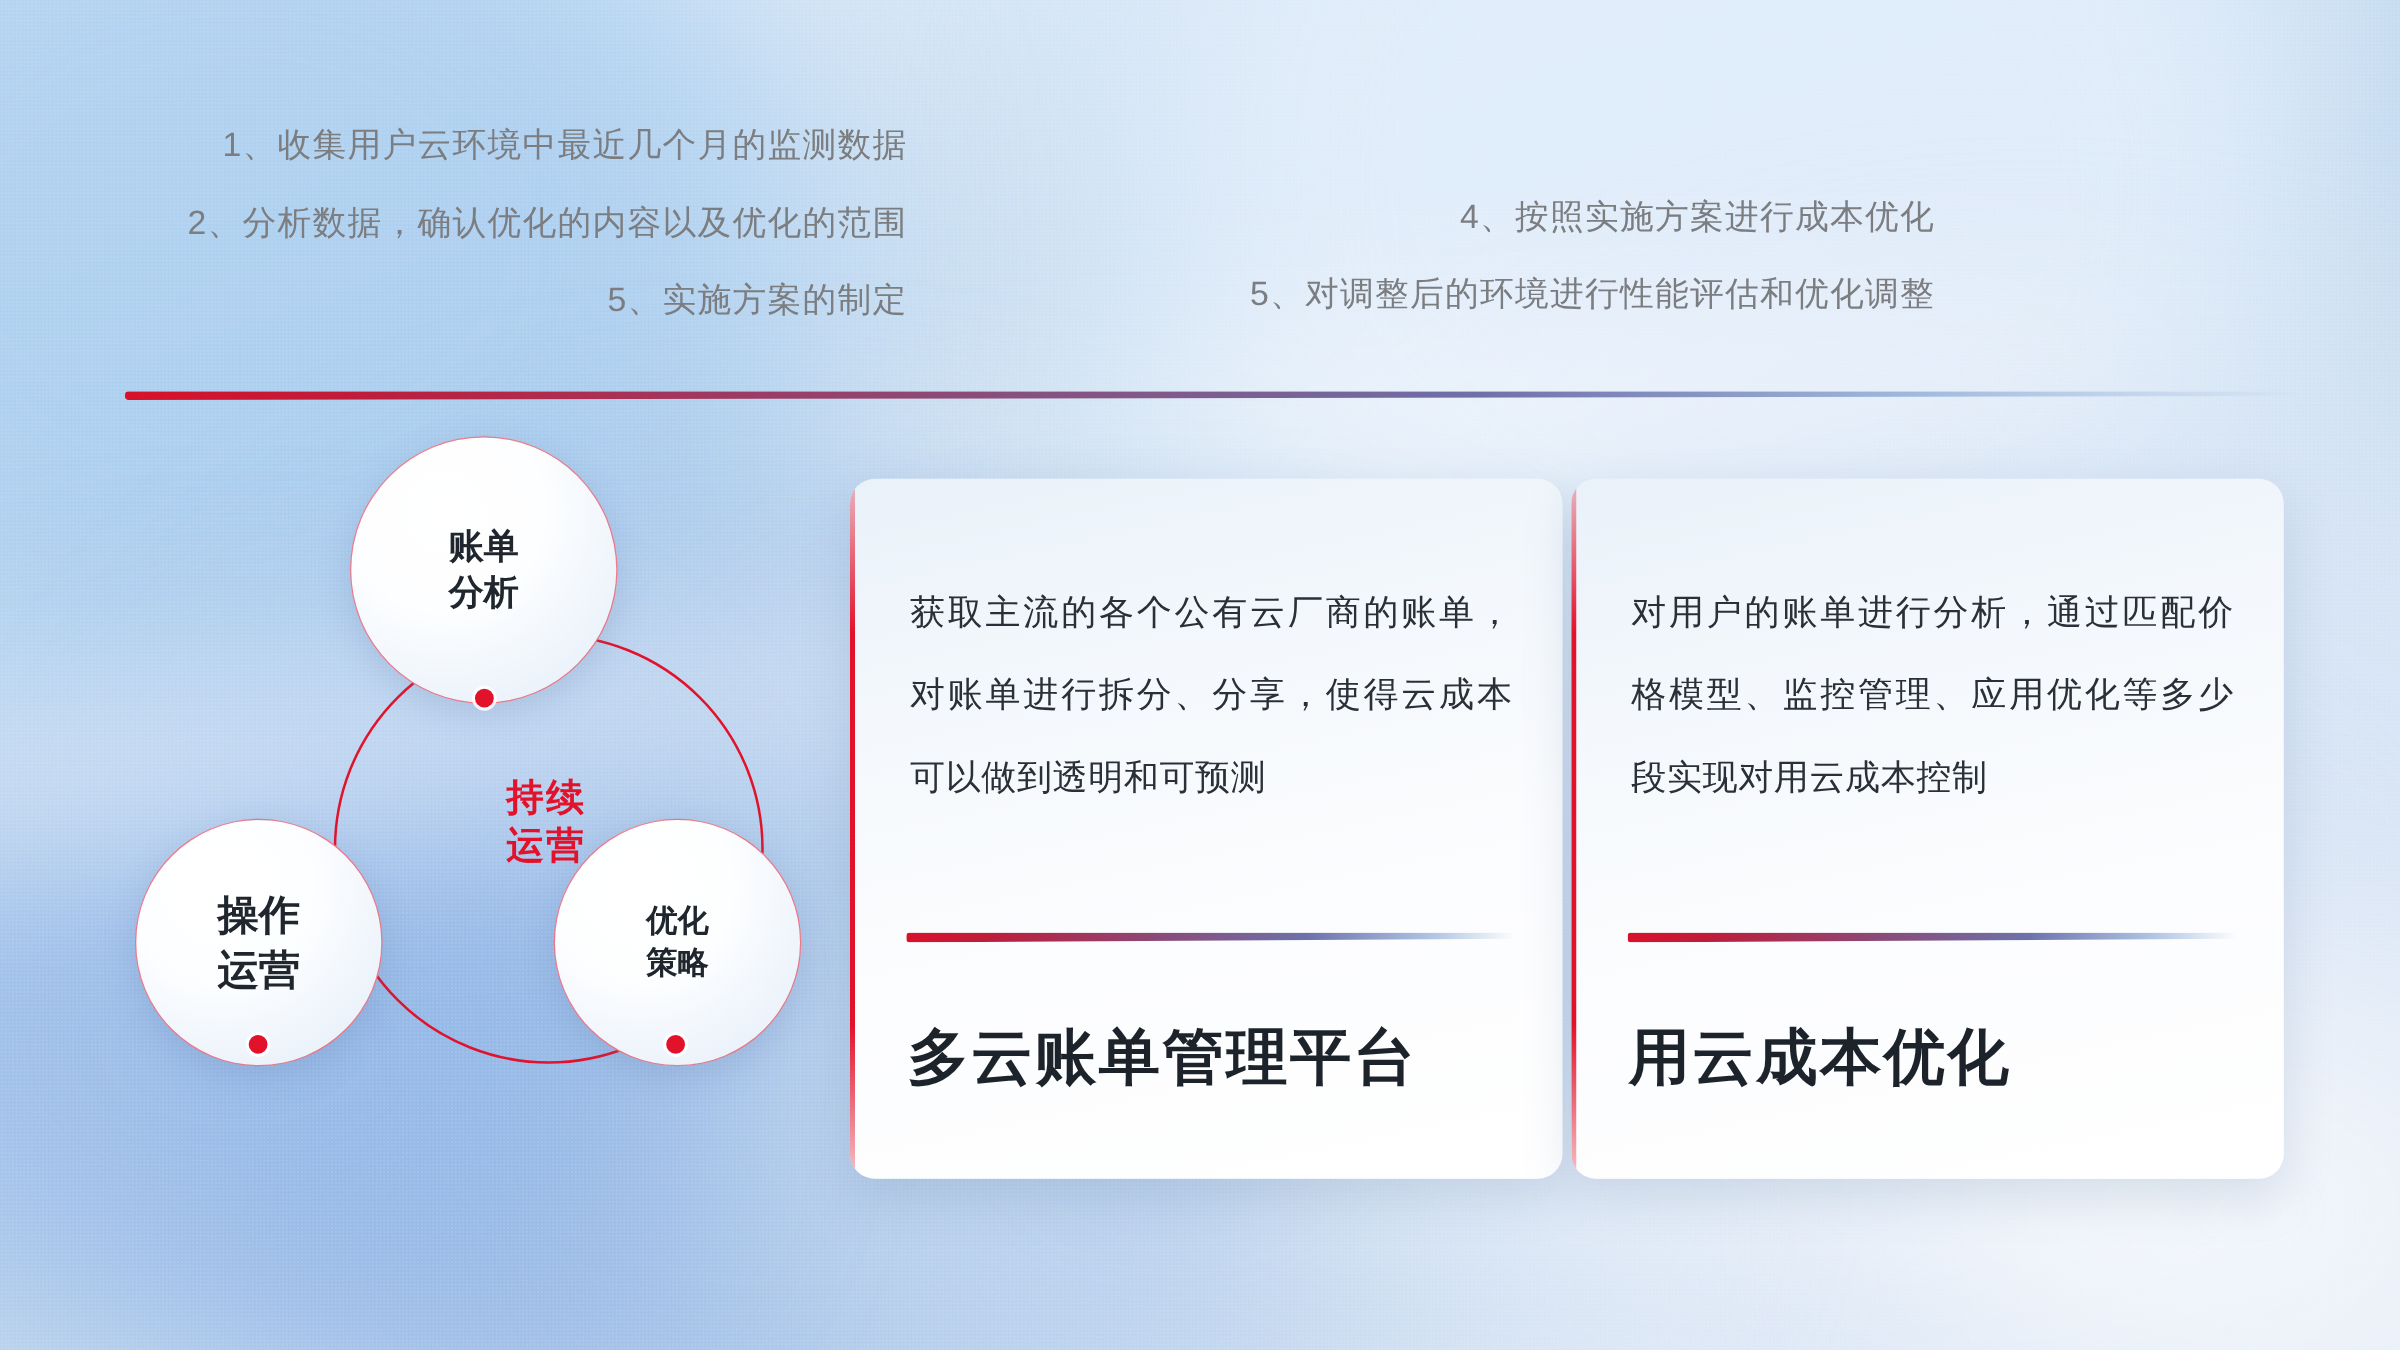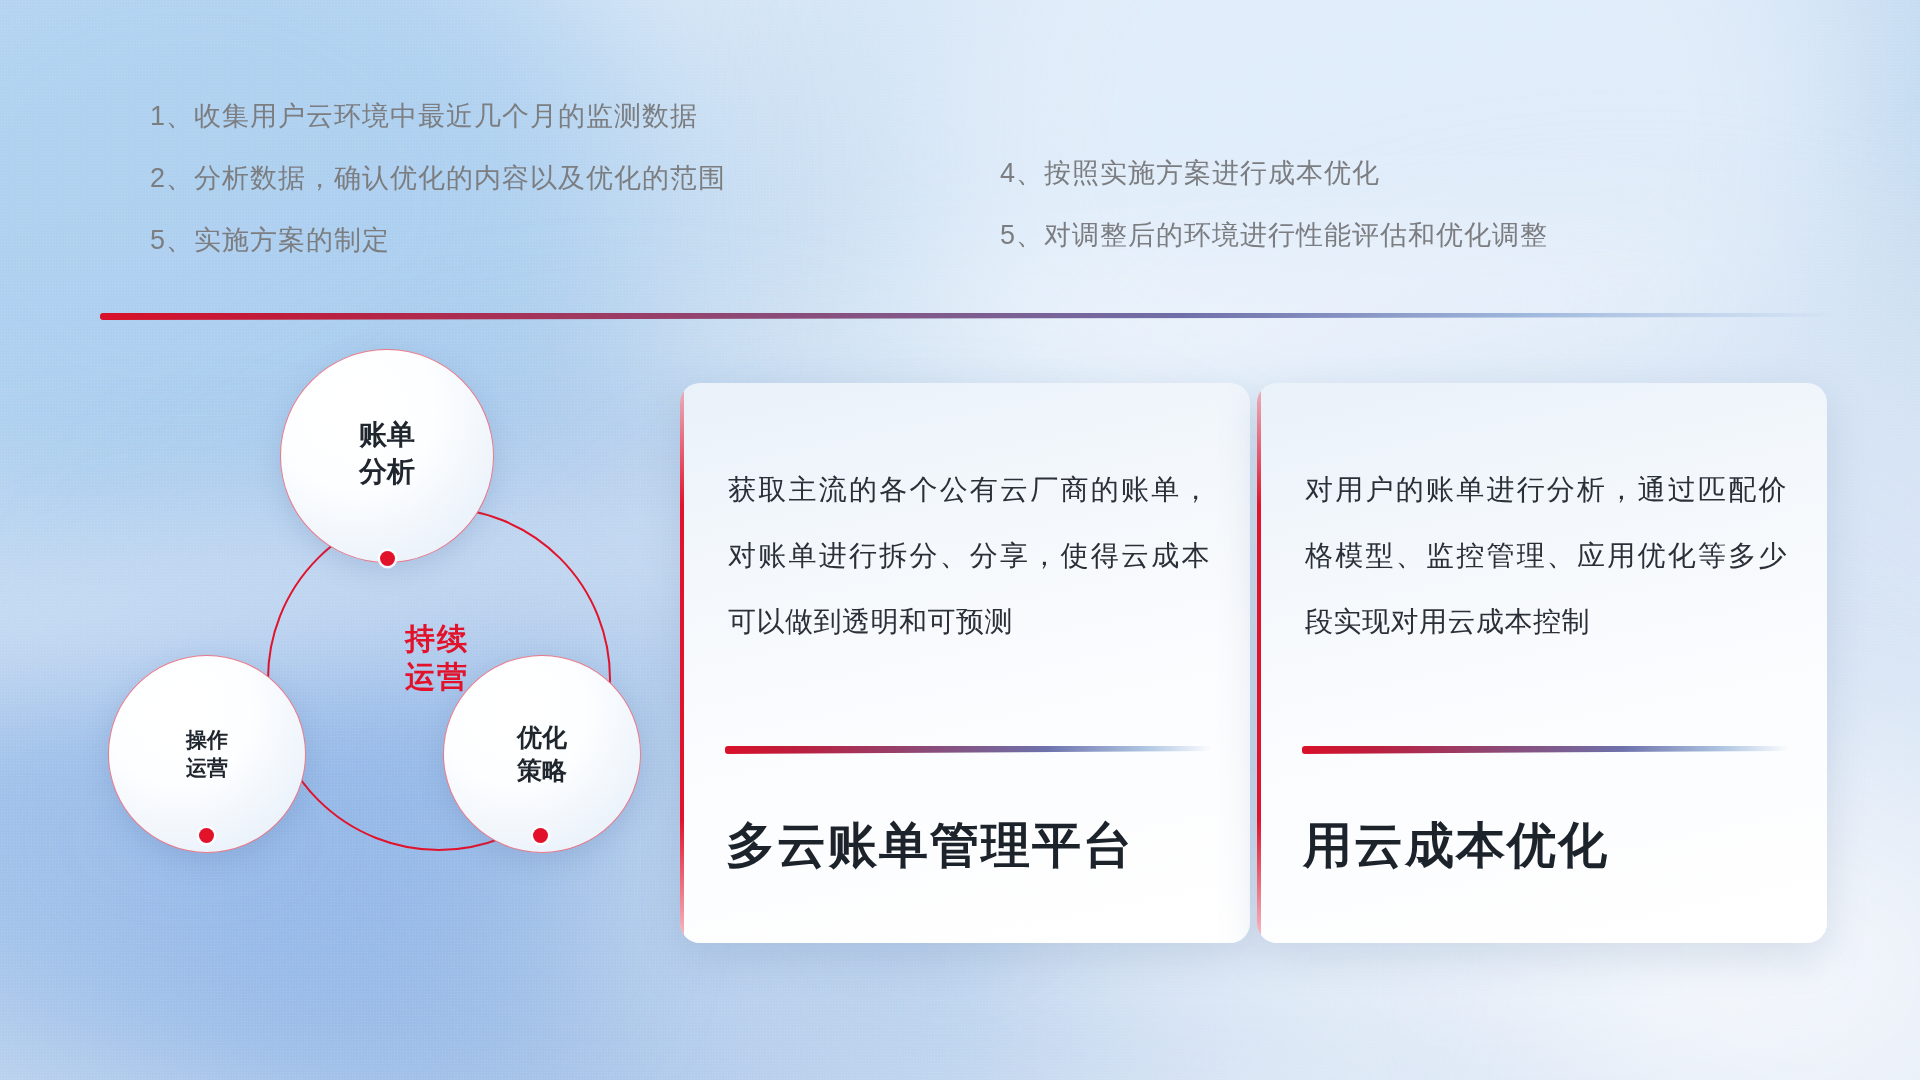--- a/index.html
+++ b/index.html
@@ -25,40 +25,40 @@
   .s2{width:1100px;height:150px;left:640px;top:250px;background:rgba(255,255,255,.38);transform:rotate(-4deg);}
   .s3{width:900px;height:140px;left:980px;top:880px;background:rgba(255,255,255,.45);transform:rotate(3deg);}
   .grain{position:absolute;inset:0;opacity:.22;mix-blend-mode:overlay;
     background-image:radial-gradient(rgba(255,255,255,.55) 1px,transparent 1px);
     background-size:3px 3px;}
 
   
   .list{position:absolute;color:#7b7d80;font-size:27px;letter-spacing:1px;}
   #list-left{left:150px;top:98px;}
   #list-right{left:1000px;top:155px;}
-  .list .li{margin-bottom:26px;white-space:nowrap;}
+  .list .li{margin-bottom:26px;white-space:nowrap;text-align:right;}
 
   
   #top-rule{position:absolute;left:100px;top:313px;width:1740px;height:7px;
     background:linear-gradient(90deg,#d9112a 0%,#c01c3a 10%,#8c4a77 38%,#6f6fa8 62%,#9fb8dd 82%,rgba(210,224,240,0) 100%);
     clip-path:polygon(0 0,100% 0,100% 55%,0 100%);
     border-radius:3px;}
 
   
   #venn{position:absolute;left:95px;top:355px;width:560px;height:580px;}
   .ring{position:absolute;border:2.5px solid #e2122b;border-radius:50%;}
   .ring-main{left:172px;top:152px;width:340px;height:340px;}
   .bub{position:absolute;border-radius:50%;
     background:radial-gradient(circle at 35% 28%,#ffffff 0%,#fdfeff 38%,#eef4fb 72%,#e2ecf7 100%);
     border:1.5px solid rgba(226,18,43,.55);
     box-shadow:0 8px 26px rgba(90,120,170,.22);
     display:flex;flex-direction:column;align-items:center;justify-content:center;
     color:#20262e;font-weight:bold;line-height:1.32;}
-  #bubble-top{left:185px;top:-6px;width:212px;height:212px;font-size:28px;font-family:Liberation Mono, monospace;}
-  #bubble-left{left:13px;top:300px;width:196px;height:196px;font-size:21px;}
+  #bubble-top{left:185px;top:-6px;width:212px;height:212px;font-size:28px;}
+  #bubble-left{left:13px;top:300px;width:196px;height:196px;font-size:33px;}
   #bubble-right{left:348px;top:300px;width:196px;height:196px;font-size:25px;}
   .dot{position:absolute;width:15px;height:15px;border-radius:50%;background:#e2122b;
        box-shadow:0 0 0 2.5px rgba(255,255,255,.85);}
   #dot-top{left:285px;top:196px;}
   #dot-left{left:104px;top:473px;}
   #dot-right{left:438px;top:473px;}
   #venn-center{position:absolute;left:212px;top:265px;width:260px;text-align:center;
     color:#e2122b;font-size:30px;font-weight:bold;line-height:1.28;letter-spacing:2px;}
 
   

